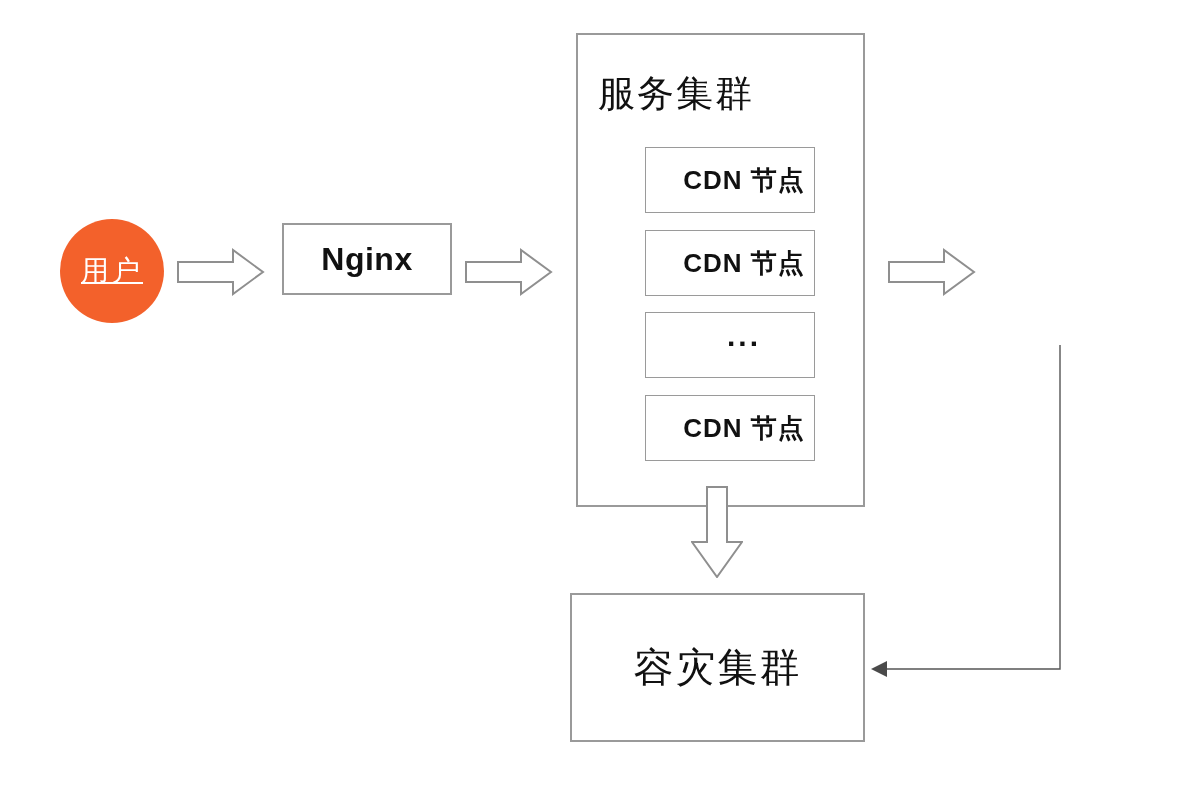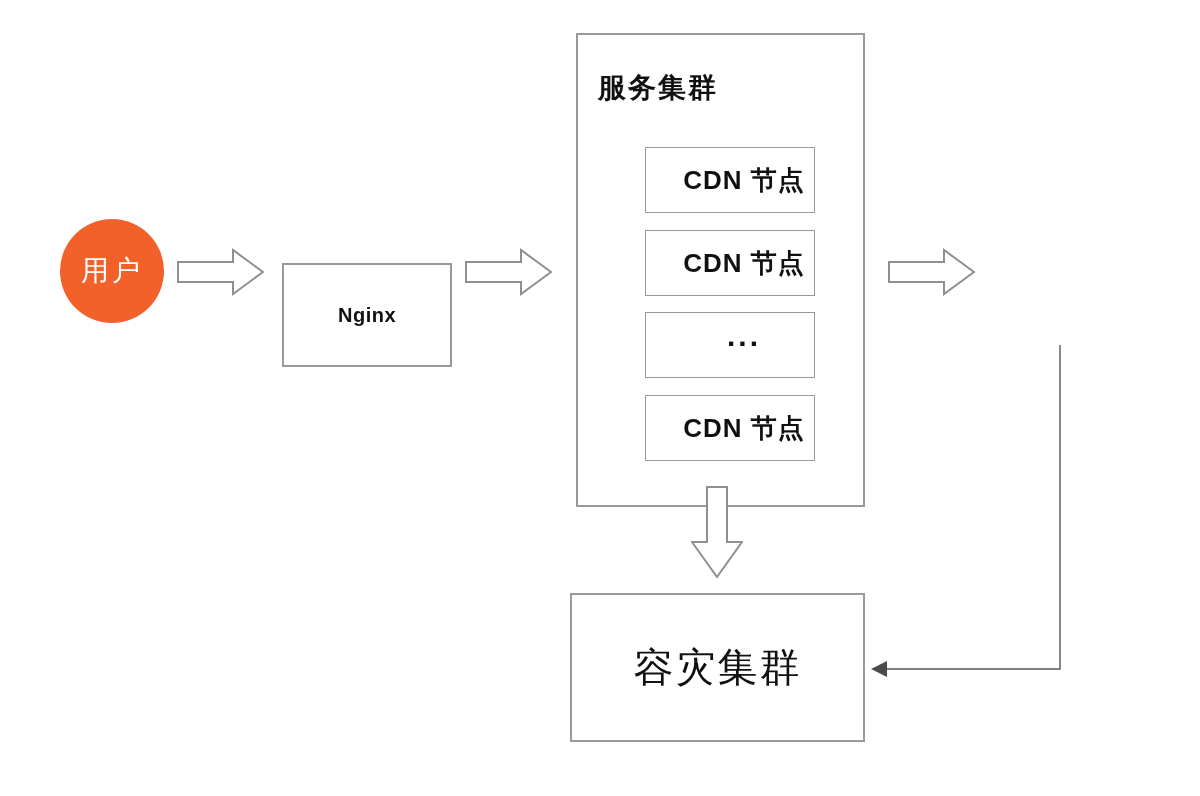--- a/index.html
+++ b/index.html
@@ -18,20 +18,21 @@
   .circle-node {
     position: absolute;
     border-radius: 50%;
     background: #F3612B;
     color: #ffffff;
     display: flex;
     flex-direction: column;
     align-items: center;
     justify-content: center;
     text-align: center;
+    text-decoration: underline;
   }
   .circle-user {
     left: 60px; top: 219px;
     width: 104px; height: 104px;
     font-size: 28px;
     letter-spacing: 3px;
   }
   .circle-origin {
     left: 1006px; top: 216px;
     width: 116px; height: 116px;
@@ -44,42 +45,41 @@
     background: #ffffff;
     border: 2px solid #9a9a9a;
     box-sizing: border-box;
     display: flex;
     align-items: center;
     justify-content: center;
     color: #111111;
   }
   .nginx-box {
     left: 282px; top: 223px;
-    width: 170px; height: 104px;
-    font-size: 20px;
+    width: 170px; height: 72px;
+    font-size: 32px;
     font-weight: 600;
     letter-spacing: 0.5px;
-    margin-top: 40px;
   }
   .cluster-box {
     left: 576px; top: 33px;
     width: 289px; height: 474px;
     border: 2px solid #9a9a9a;
     background: #ffffff;
     position: absolute;
     box-sizing: border-box;
     z-index: 1;
   }
   .cluster-title {
     position: absolute;
     left: 20px; top: 34px;
-    font-size: 28px;
+    font-size: 37px;
     letter-spacing: 2px;
     color: #111111;
-    font-weight: 700;
+    font-weight: 400;
   }
   .cluster-item {
     position: absolute;
     left: 67px;
     width: 170px; height: 66px;
     border: 1.5px solid #9a9a9a;
     box-sizing: border-box;
     background: #ffffff;
     display: flex;
     align-items: center;

